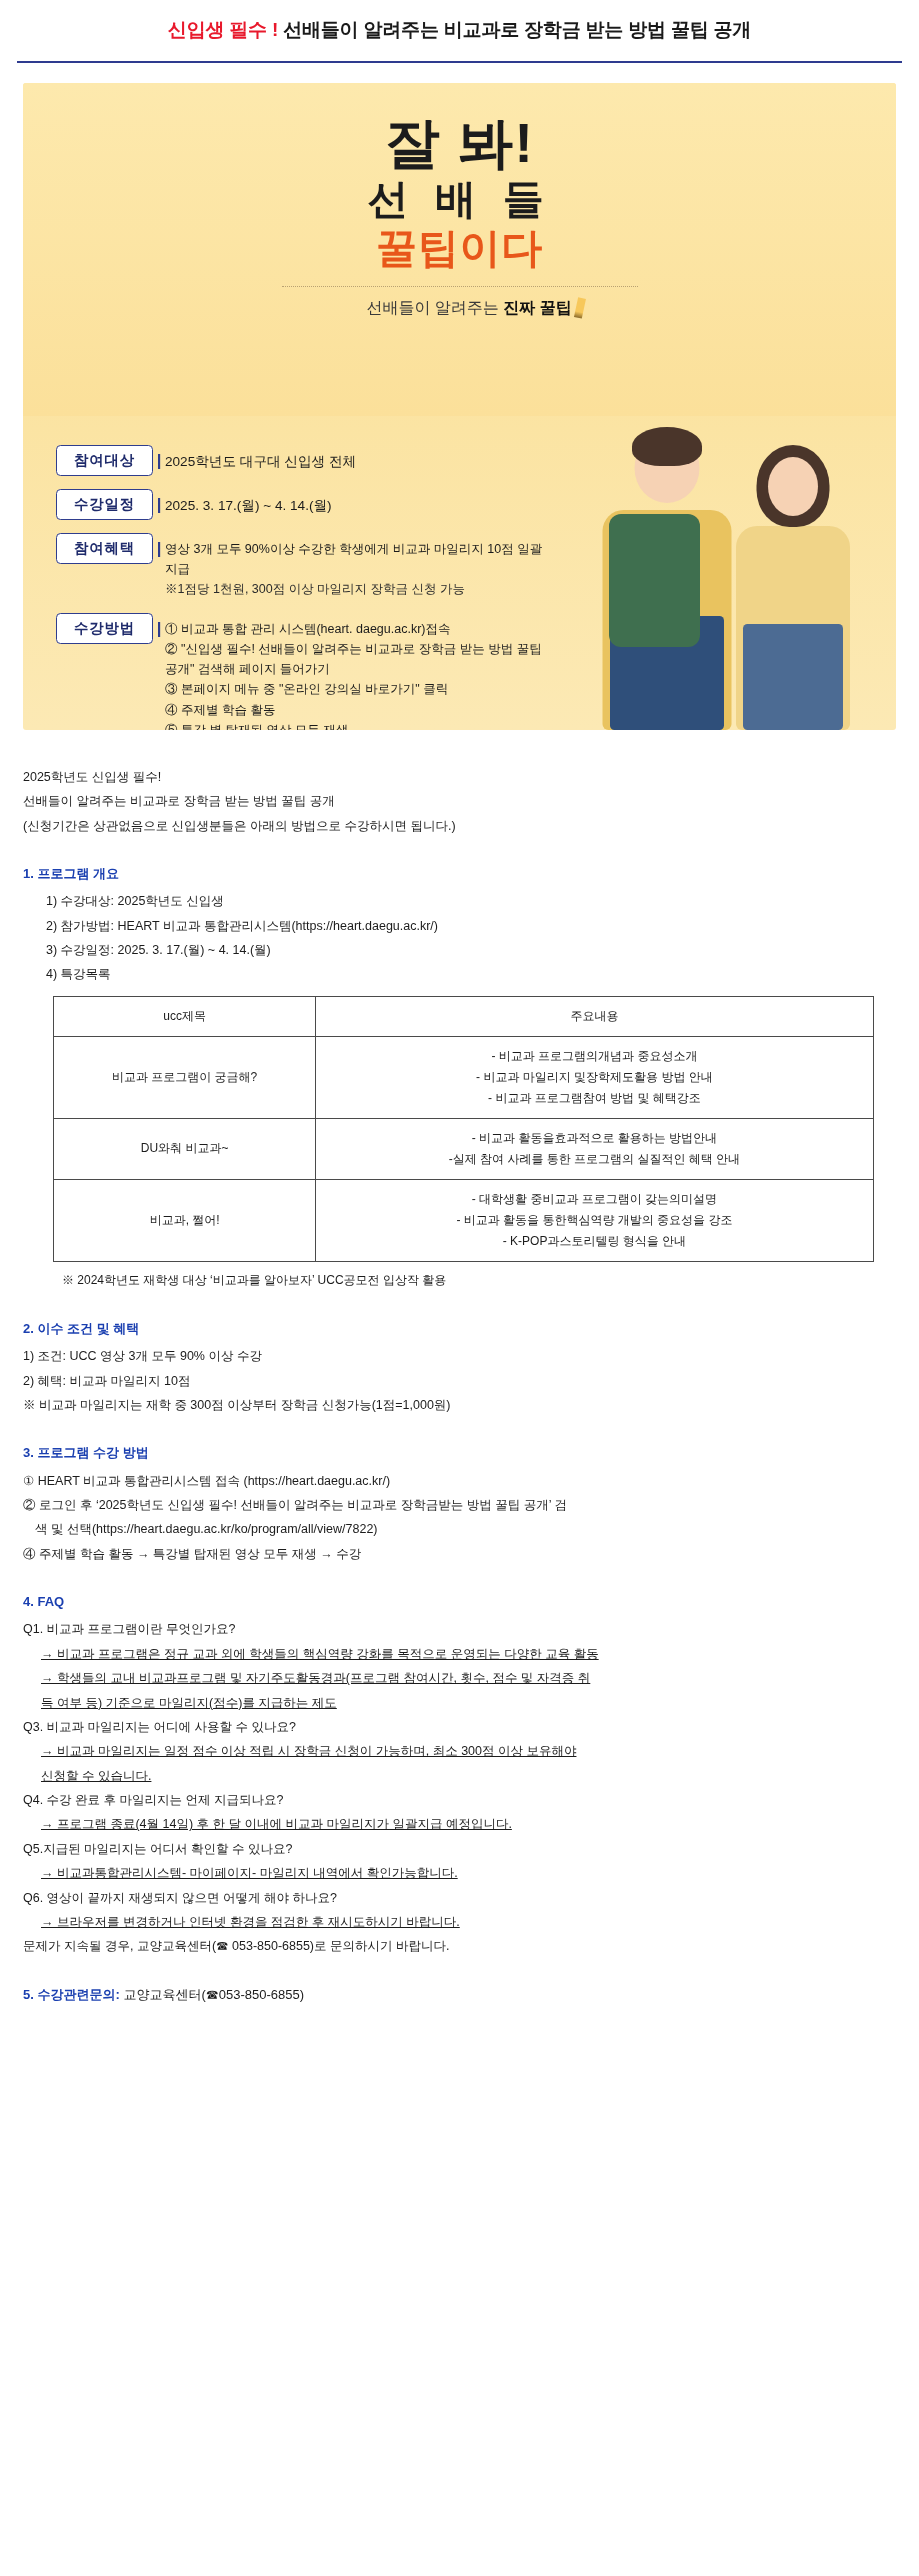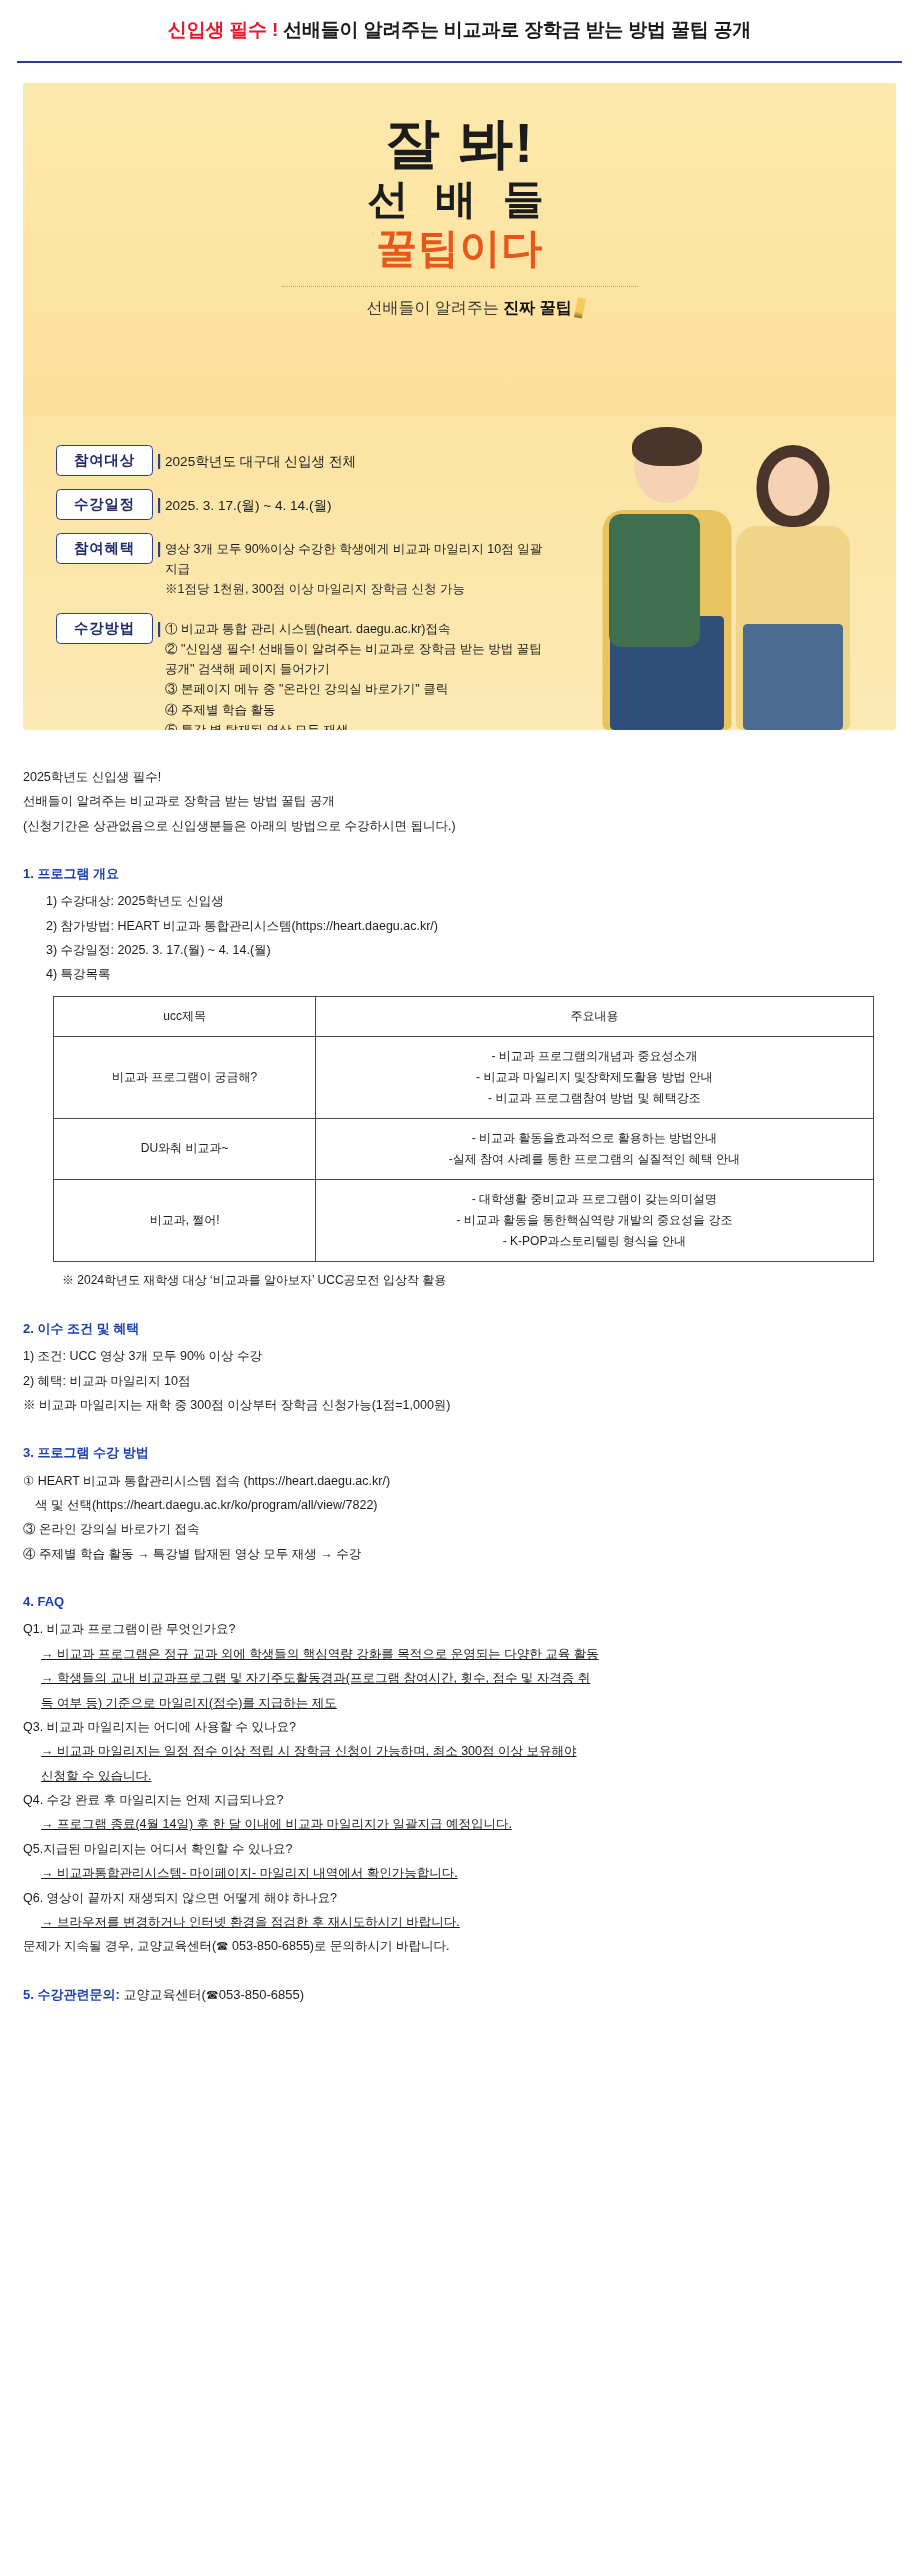--- a/index.html
+++ b/index.html
@@ -364,22 +364,22 @@
     <div class="section">
       <div class="sec-title">2. 이수 조건 및 혜택</div>
       <p class="line">1) 조건: UCC 영상 3개 모두 90% 이상 수강</p>
       <p class="line">2) 혜택: 비교과 마일리지  10점</p>
       <p class="line">※ 비교과 마일리지는 재학 중  300점 이상부터 장학금 신청가능(1점=1,000원)</p>
     </div>
 
     <div class="section">
       <div class="sec-title">3. 프로그램 수강 방법</div>
       <p class="line">① HEART 비교과 통합관리시스템 접속 (https://heart.daegu.ac.kr/)</p>
+      <p class="line">② 로그인 후 ‘2025학년도 신입생 필수! 선배들이 알려주는 비교과로 장학금받는 방법 꿀팁 공개’ 검</p>
       <p class="line indent2">색 및 선택(https://heart.daegu.ac.kr/ko/program/all/view/7822)</p>
-      <p class="line">③ 온라인  강의실 바로가기 접속</p>
       <p class="line">④ 주제별 학습 활동 → 특강별 탑재된 영상 모두 재생 → 수강</p>
     </div>
 
     <div class="section">
       <div class="sec-title">4. FAQ</div>
 
       <p class="faq-q">Q1. 비교과 프로그램이란 무엇인가요?</p>
       <p class="faq-a">→ 비교과 프로그램은 정규 교과 외에 학생들의 핵심역량 강화를 목적으로 운영되는 다양한 교육 활동</p>
 
       <p class="faq-a">→ 학생들의 교내  비교과프로그램 및 자기주도활동경과(프로그램 참여시간, 횟수, 점수 및 자격증 취</p>

